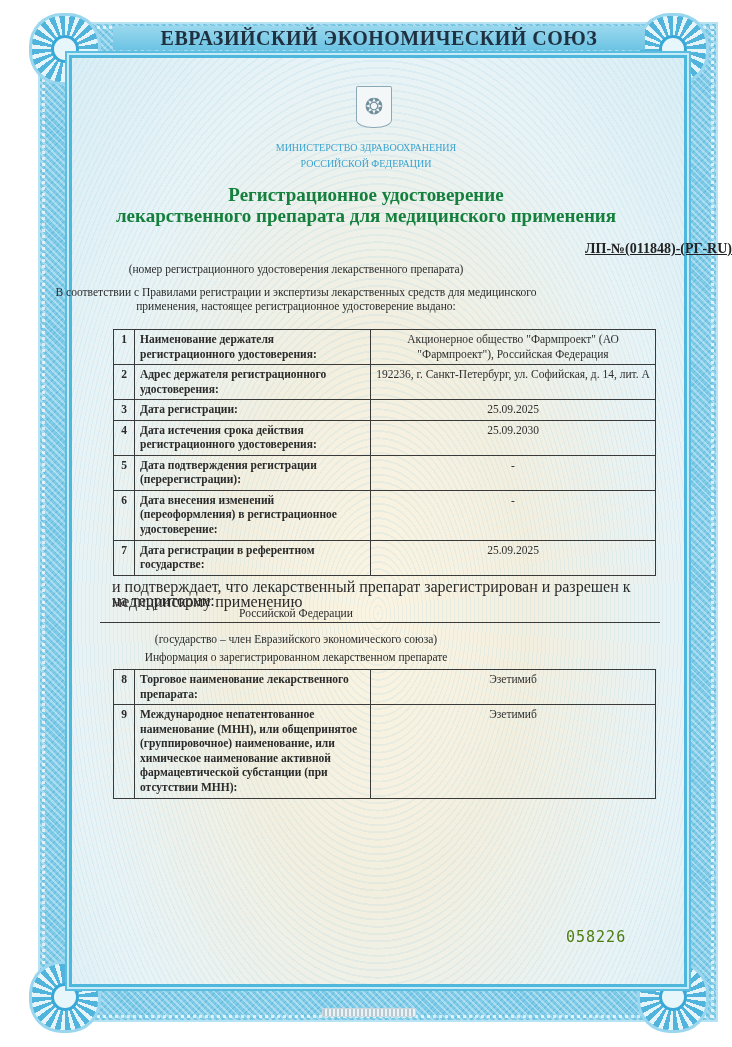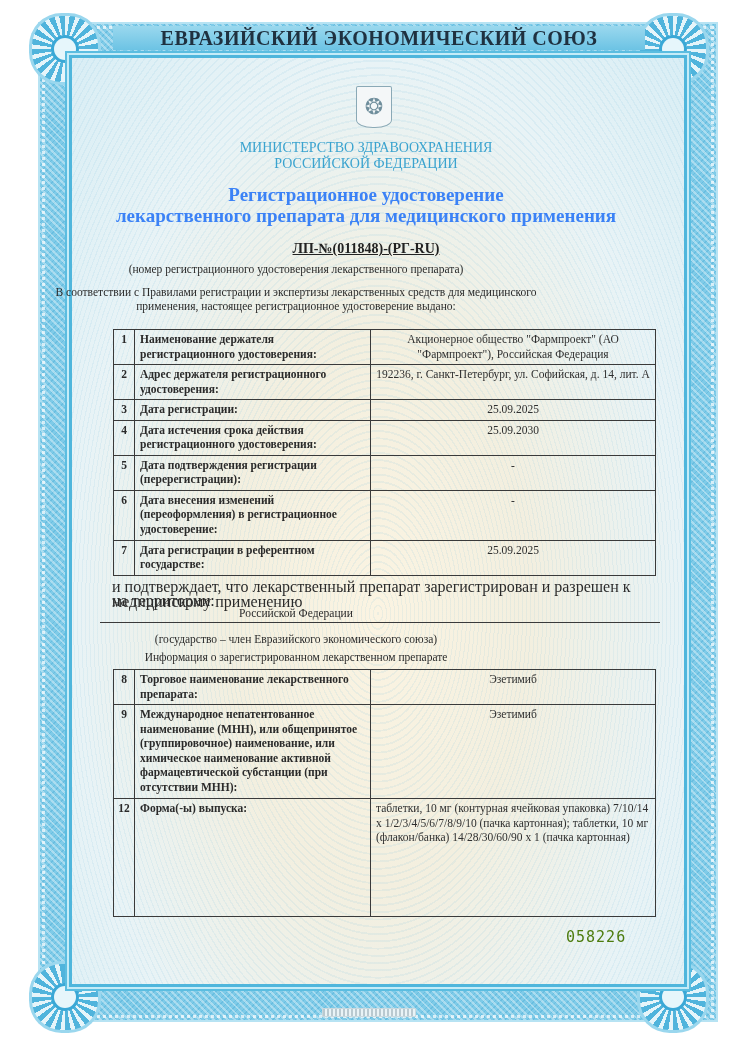--- a/index.html
+++ b/index.html
@@ -54,28 +54,28 @@
   }
 
   .emblem {
     position: absolute; left: 356px; top: 86px; width: 34px; height: 40px;
     border: 1px solid #8aa9b6; border-radius: 2px 2px 17px 17px / 2px 2px 8px 8px;
     background: #f4f7f8; display: flex; align-items: center; justify-content: center;
     font-size: 22px; color: #6f8e9c;
   }
   .ministry {
     position: absolute; left: 0; width: 732px; text-align: center;
-    color: #3aa3cf; font-size: 14px; line-height: 16px;
+    color: #3aa3cf; font-size: 10px; line-height: 16px;
   }
   .title {
     position: absolute; left: 0; width: 732px; text-align: center;
-    color: #3b82f6; font-weight: bold; font-size: 19px; line-height: 22px;
+    color: #15803d; font-weight: bold; font-size: 19px; line-height: 22px;
   }
   .regno {
-    position: absolute; left: 0; top: 241px; width: 732px; text-align: center;
+    position: absolute; left: 0; top: 241px; width: 732px; text-align: right;
     font-weight: bold; font-size: 14px; text-decoration: underline; color: #222;
   }
   .centered {
     position: absolute; left: 0; width: 592px; text-align: center;
     font-size: 11.5px; line-height: 15px; color: #2b2b2b;
   }
   .para {
     position: absolute; left: 112px; width: 560px;
     font-size: 16px; line-height: 15px; color: #2b2b2b;
   }
@@ -186,22 +186,17 @@
       <tr style="height:34px">
     <td class="num">8</td>
     <td class="label">Торговое наименование лекарственного препарата:</td>
     <td class="value">Эзетимиб</td>
   </tr>
   <tr style="height:94px">
     <td class="num">9</td>
     <td class="label">Международное непатентованное наименование (МНН), или общепринятое (группировочное) наименование, или химическое наименование активной фармацевтической субстанции (при отсутствии МНН):</td>
     <td class="value">Эзетимиб</td>
   </tr>
-  <tr style="height:118px">
-    <td class="num">12</td>
-    <td class="label">Форма(-ы) выпуска:</td>
-    <td class="value left">таблетки, 10 мг (контурная ячейковая упаковка) 7/10/14 х 1/2/3/4/5/6/7/8/9/10 (пачка картонная); таблетки, 10 мг (флакон/банка) 14/28/30/60/90 х 1 (пачка картонная)</td>
-  </tr>
 </tbody>
   </table>
 
 <div class="serial">058226</div>
 <div class="printer-strip"></div>
 
 </body></html>

